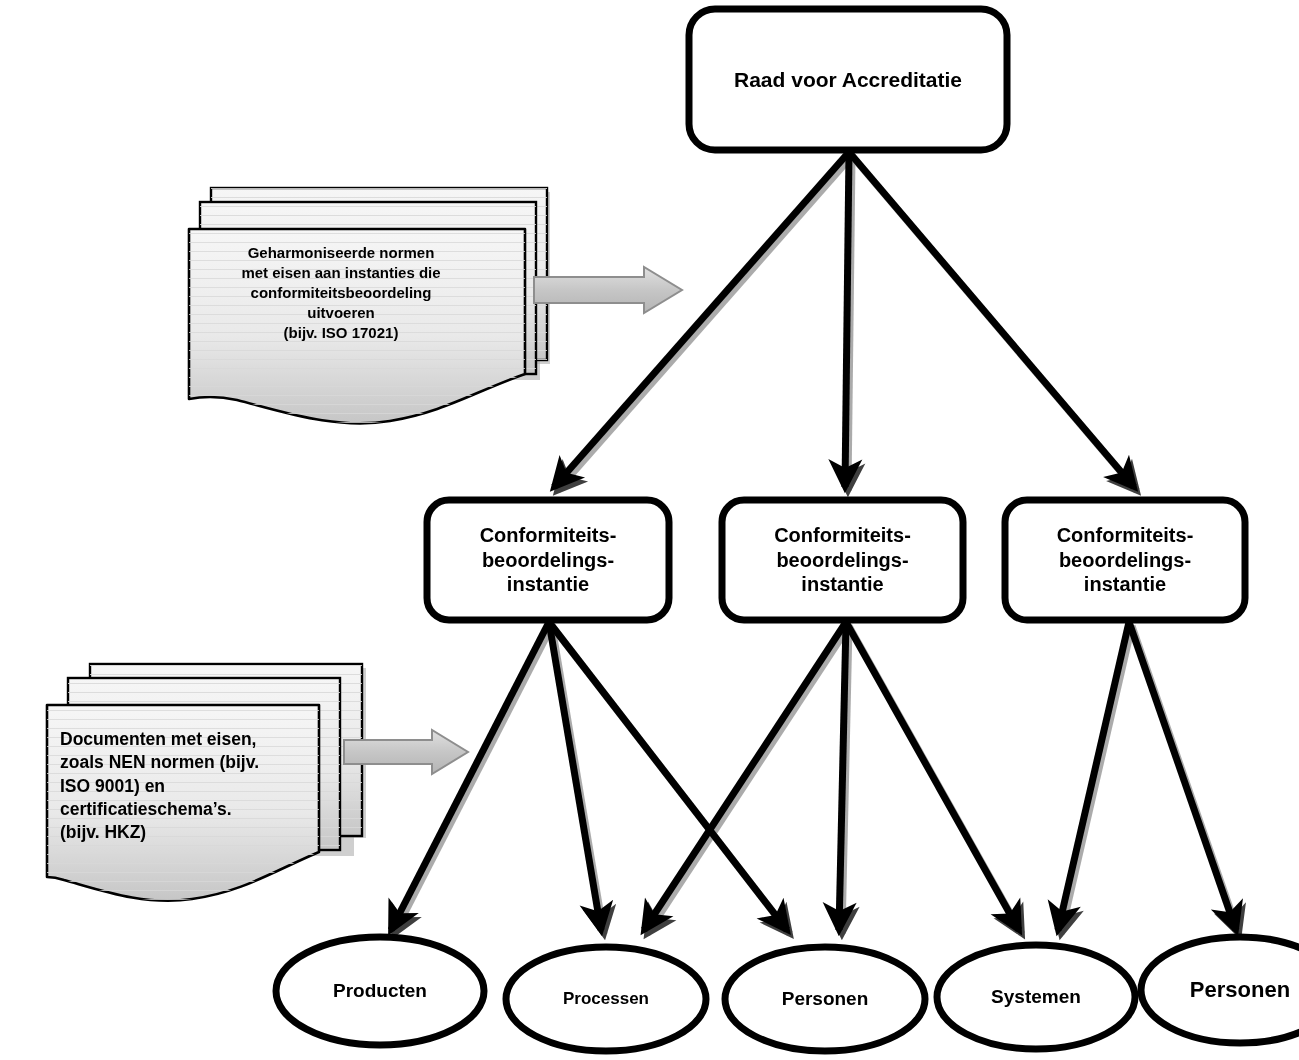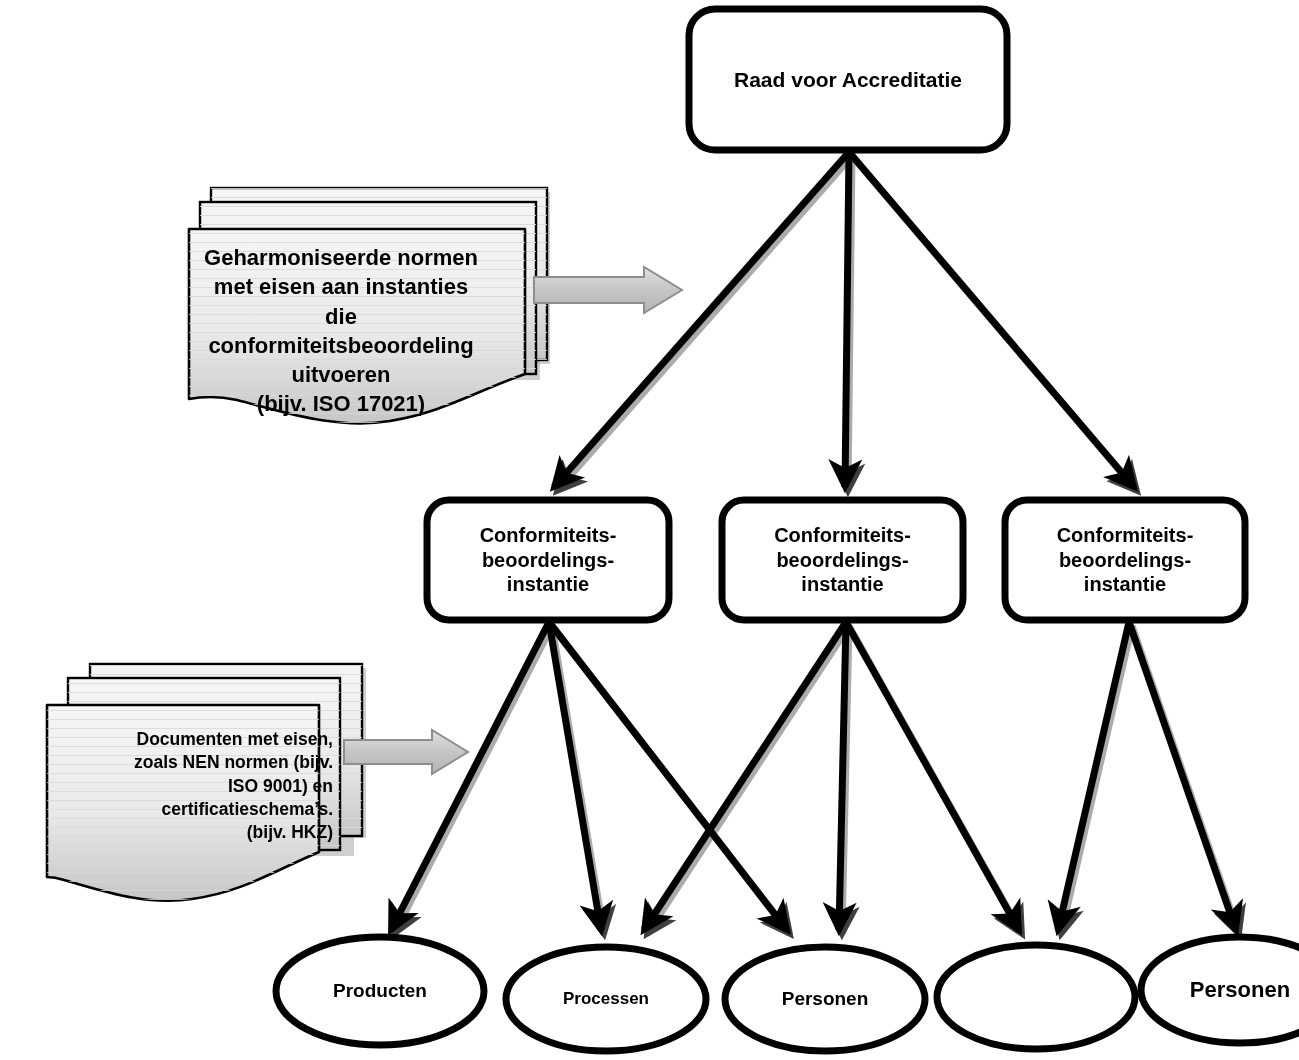--- a/index.html
+++ b/index.html
@@ -169,27 +169,28 @@
   <div class="node-label" style="left:678px; top:500px; width:241px; height:120px; font-size:20px;">Conformiteits-
 beoordelings-
 instantie</div>
   <div class="node-label" style="left:961px; top:500px; width:240px; height:120px; font-size:20px;">Conformiteits-
 beoordelings-
 instantie</div>
 
   <div class="node-label" style="left:232px; top:937px; width:208px; height:108px; font-size:19px;">Producten</div>
   <div class="node-label" style="left:462px; top:947px; width:200px; height:104px; font-size:17px;">Processen</div>
   <div class="node-label" style="left:681px; top:947px; width:200px; height:104px; font-size:19px;">Personen</div>
+  <div class="node-label" style="left:893px; top:945px; width:198px; height:104px; font-size:19px;">Systemen</div>
   <div class="node-label" style="left:1097px; top:937px; width:198px; height:106px; font-size:22px;">Personen</div>
 
-  <div class="doc-label centered" style="left:152px; top:243px; width:290px; font-size:22px;">Geharmoniseerde normen
+  <div class="doc-label centered" style="left:152px; top:243px; width:290px; font-size:15px;">Geharmoniseerde normen
 met eisen aan instanties die
 conformiteitsbeoordeling
 uitvoeren
 (bijv. ISO 17021)</div>
 
-  <div class="doc-label left" style="left:29px; top:728px; width:260px; font-size:17.5px;text-align:right;">Documenten met eisen,
+  <div class="doc-label left" style="left:16px; top:728px; width:260px; font-size:17.5px;">Documenten met eisen,
 zoals NEN normen (bijv.
 ISO 9001) en
 certificatieschema’s.
 (bijv. HKZ)</div>
 
 </div>
 
 </body></html>

